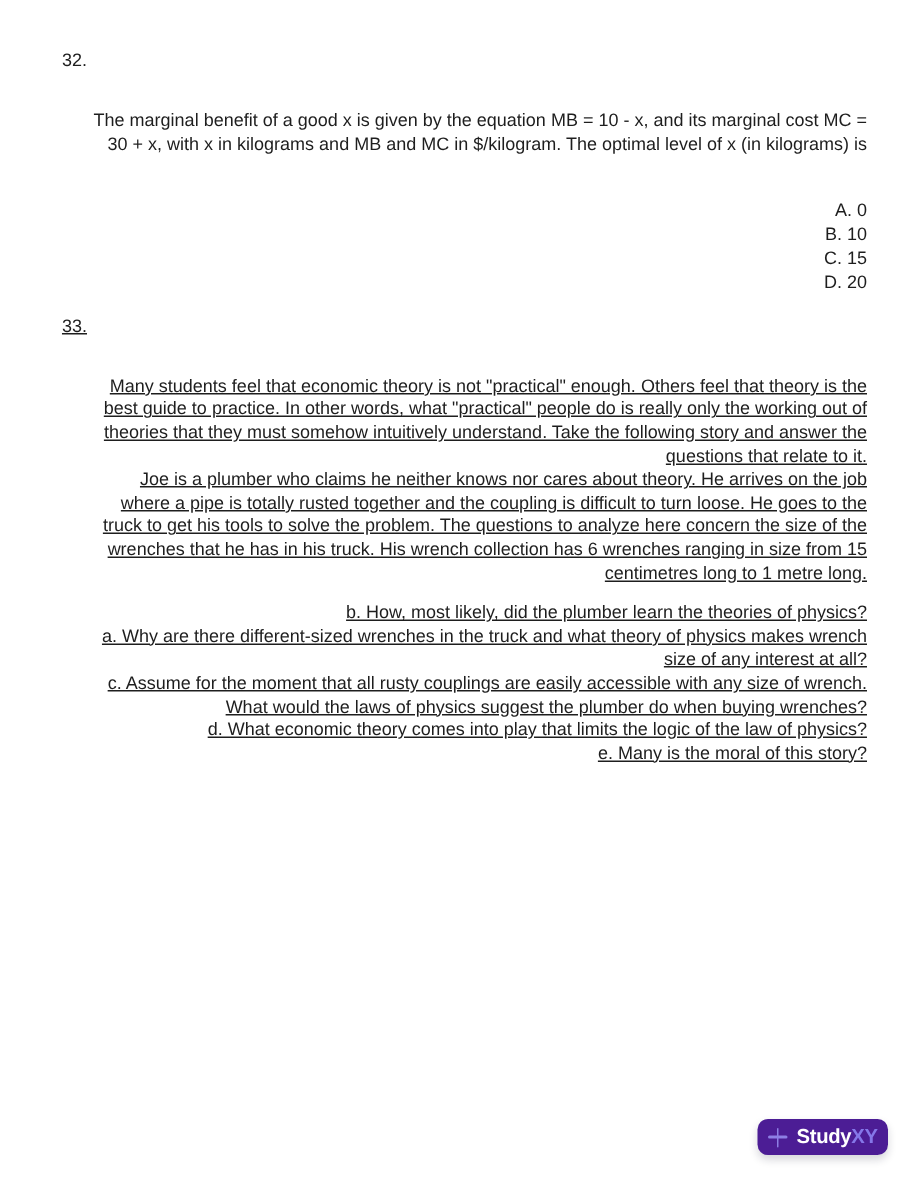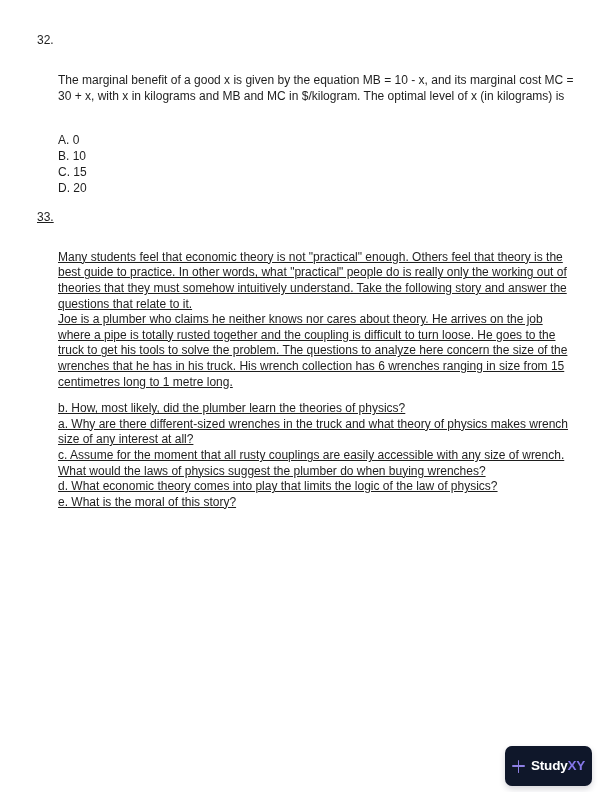--- a/index.html
+++ b/index.html
@@ -20,20 +20,21 @@
     position: absolute;
     left: 37px;
     top: 33px;
     width: 541px;
     font-size: 12px;
     line-height: 15.6px;
   }
   .q-row {
     display: flex;
     align-items: flex-start;
+    text-align: right;
   }
   .q-num {
     width: 21px;
     flex: 0 0 21px;
   }
   .q-body {
     flex: 1 1 auto;
     width: 520px;
     margin-top: 40px;
   }
@@ -55,22 +56,22 @@
   }
   .sub-q {
     margin: 0;
   }
   
   .logo-badge {
     position: absolute;
     left: 505px;
     top: 746px;
     width: 87px;
-    height: 40px;
-    background: #0f172a;
+    height: 24px;
+    background: #4c1d95;
     border-radius: 7px;
     display: flex;
     align-items: center;
     box-shadow: 0 3px 6px rgba(20, 24, 48, 0.18);
   }
   .plus-icon {
     position: relative;
     width: 13px;
     height: 13px;
     margin-left: 7px;
@@ -124,21 +125,21 @@
     <div class="q-row q33">
       <div class="q-num">33.</div>
       <div class="q-body">
         <p class="para">Many students feel that economic theory is not "practical" enough. Others feel that theory is the best guide to practice. In other words, what "practical" people do is really only the working out of theories that they must somehow intuitively understand. Take the following story and answer the questions that relate to it.</p>
         <p class="para">Joe is a plumber who claims he neither knows nor cares about theory. He arrives on the job where a pipe is totally rusted together and the coupling is difficult to turn loose. He goes to the truck to get his tools to solve the problem. The questions to analyze here concern the size of the wrenches that he has in his truck. His wrench collection has 6 wrenches ranging in size from 15 centimetres long to 1 metre long.</p>
         <div class="sub-questions">
           <p class="sub-q">b. How, most likely, did the plumber learn the theories of physics?</p>
           <p class="sub-q">a. Why are there different-sized wrenches in the truck and what theory of physics makes wrench size of any interest at all?</p>
           <p class="sub-q">c. Assume for the moment that all rusty couplings are easily accessible with any size of wrench. What would the laws of physics suggest the plumber do when buying wrenches?</p>
           <p class="sub-q">d. What economic theory comes into play that limits the logic of the law of physics?</p>
-          <p class="sub-q">e. What is the moral of this story?</p>
+          <p class="sub-q">e. Many is the moral of this story?</p>
         </div>
       </div>
     </div>
 
   </div>
 
   <div class="logo-badge">
     <span class="plus-icon">
       <span class="bar-h"></span>
       <span class="bar-v"></span>

